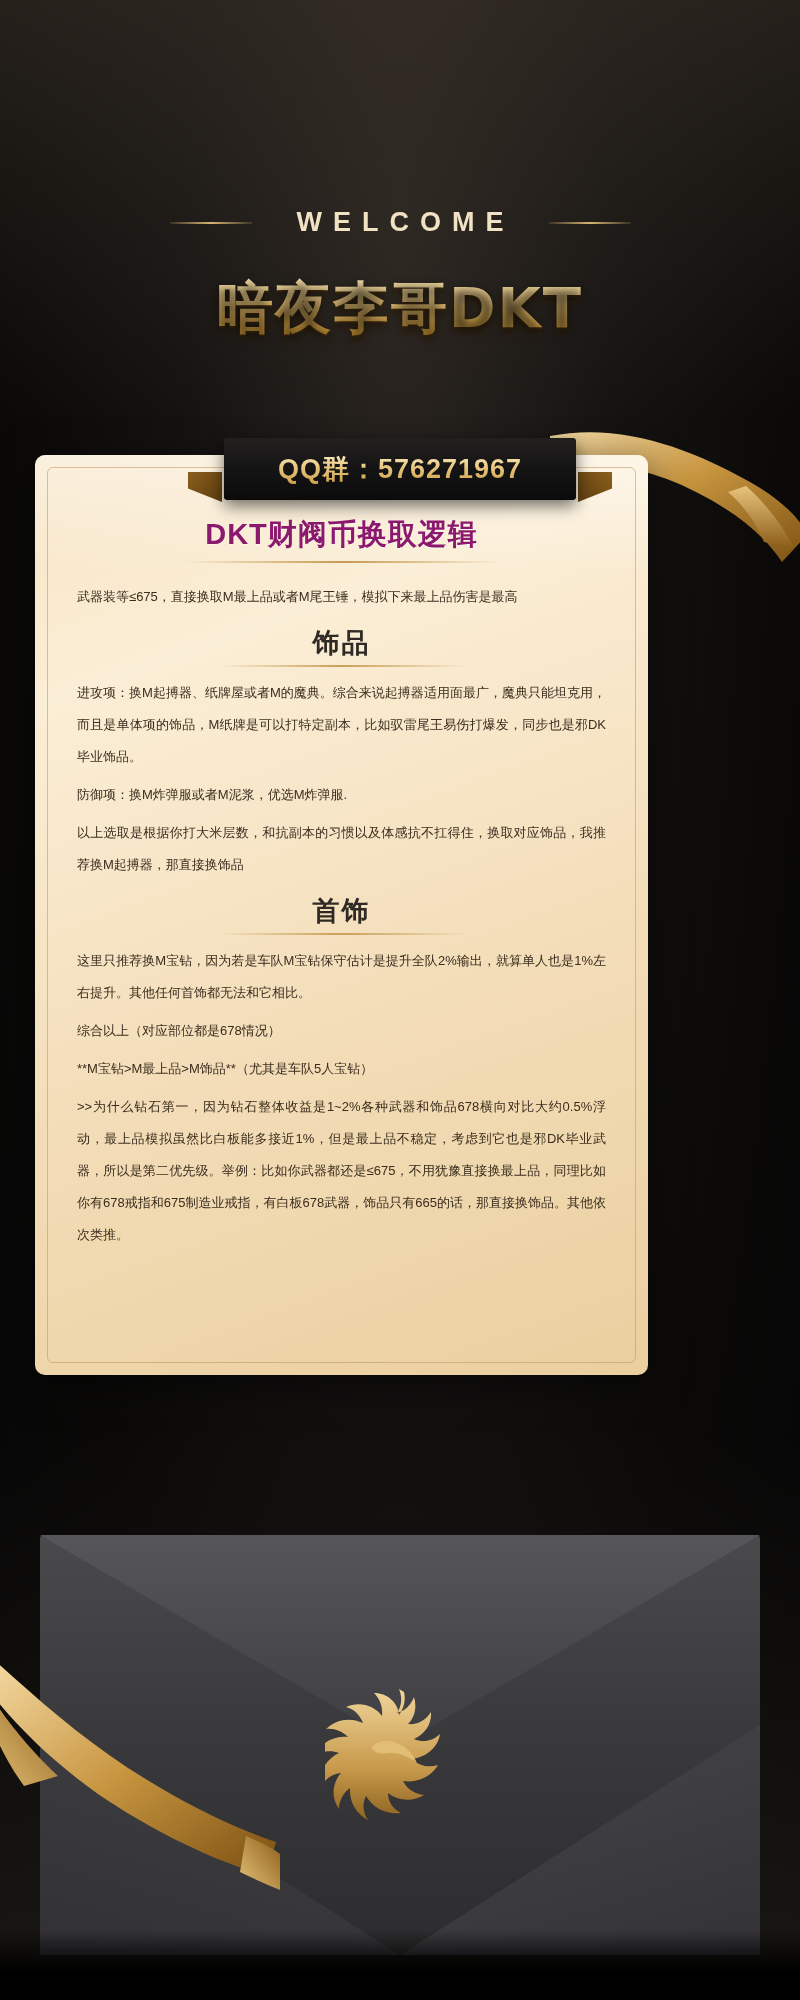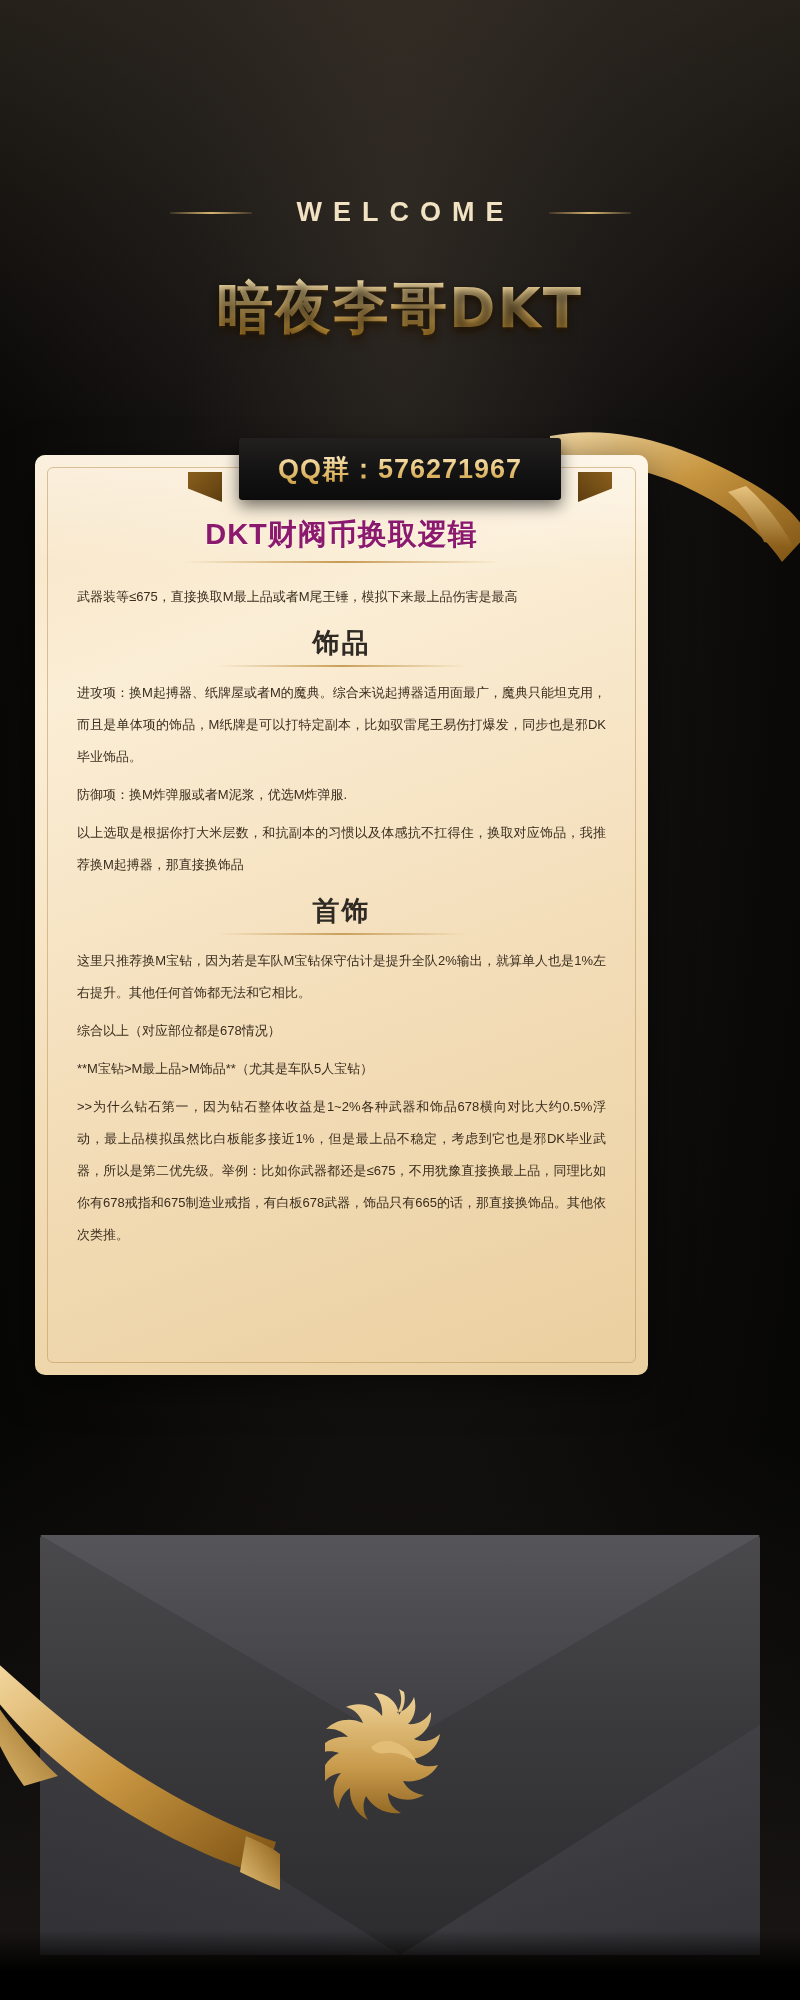--- a/index.html
+++ b/index.html
@@ -35,21 +35,21 @@
     background: linear-gradient(180deg, rgba(60,52,42,0.55) 0%, rgba(20,18,16,0.0) 100%);
   }
   .bg-streak.bottom {
     bottom: 0; height: 560px;
     background: linear-gradient(0deg, rgba(28,25,22,0.9) 0%, rgba(8,8,8,0.0) 100%);
   }
 
   
   .welcome-row {
     position: absolute;
-    top: 197px;
+    top: 207px;
     left: 0; right: 0;
     display: flex;
     align-items: center;
     justify-content: center;
     gap: 34px;
     text-align: right;
   }
   .welcome-line {
     width: 82px;
     height: 2px;
@@ -127,21 +127,21 @@
     border-radius: 10px 10px 0 0;
     pointer-events: none;
   }
 
   
   .qq-banner {
     position: absolute;
     top: 438px;
     left: 50%;
     transform: translateX(-50%);
-    width: 322px;
+    width: 352px;
     height: 62px;
     background: linear-gradient(180deg, #22201f 0%, #151414 50%, #0c0b0b 100%);
     border-radius: 3px;
     display: flex;
     align-items: center;
     justify-content: center;
     box-shadow: 0 6px 16px rgba(0,0,0,0.55);
   }
   .qq-banner-text {
     font-size: 27px;

